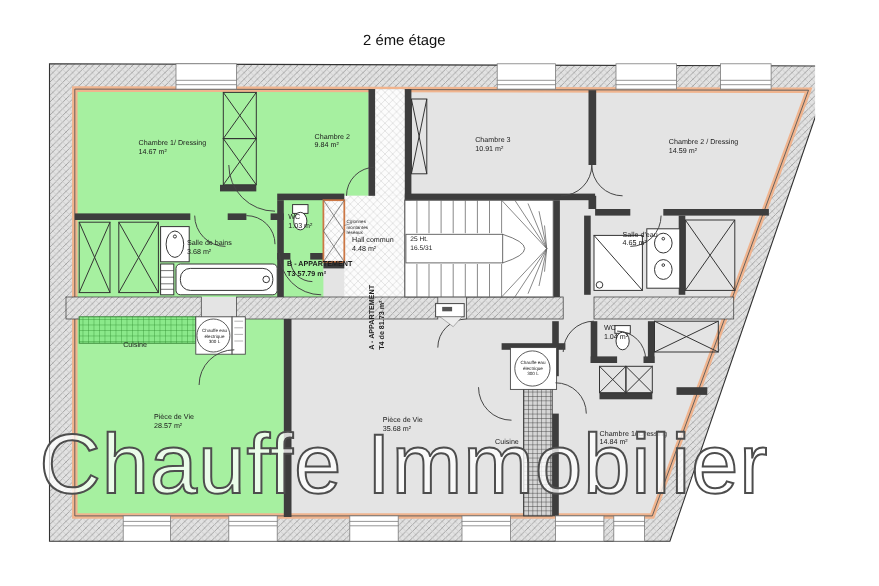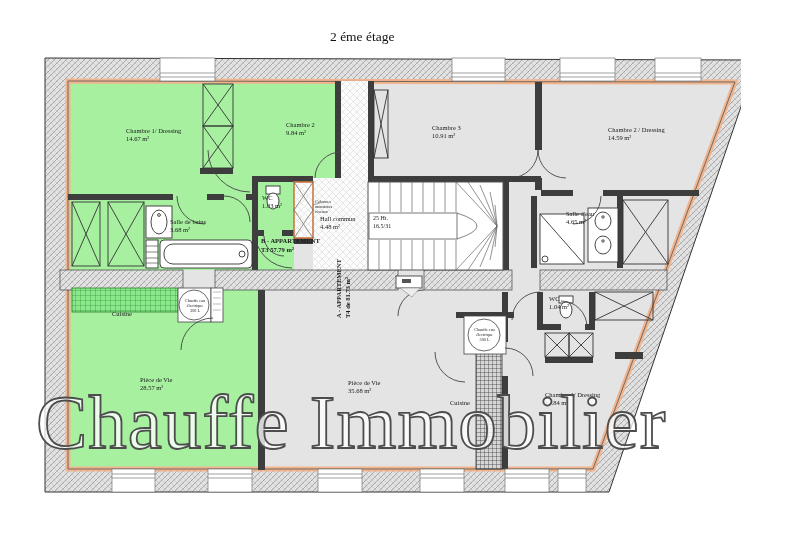--- a/index.html
+++ b/index.html
@@ -1,17 +1,17 @@
 <!DOCTYPE html>
 <html><head>
 <meta charset="utf-8">
 <style>
   html,body{margin:0;padding:0;background:#fff;}
   #stage{position:relative;width:741px;height:533px;background:#fff;overflow:hidden;
-         font-family:Liberation Serif, serif;}
+         font-family:Liberation Sans, sans-serif;}
   #plan-svg{position:absolute;left:0;top:0;}
   .lbl{position:absolute;font-size:6.5px;line-height:1.3;color:#1b1b1b;white-space:nowrap;z-index:5;}
   .lbl .nm{display:block;}
   .lbl .ar{display:block;}
   .tiny{font-size:4.2px;line-height:1.2;}
   .apt{font-size:6.5px;font-weight:700;line-height:1.45;}
   .vert{transform:rotate(-90deg);transform-origin:left top;}
   #title{position:absolute;left:330px;top:29px;font-size:13.5px;color:#111;z-index:5;}
   #watermark{position:absolute;left:36px;top:378px;z-index:9;font-size:77px;
              letter-spacing:1px;white-space:nowrap;

